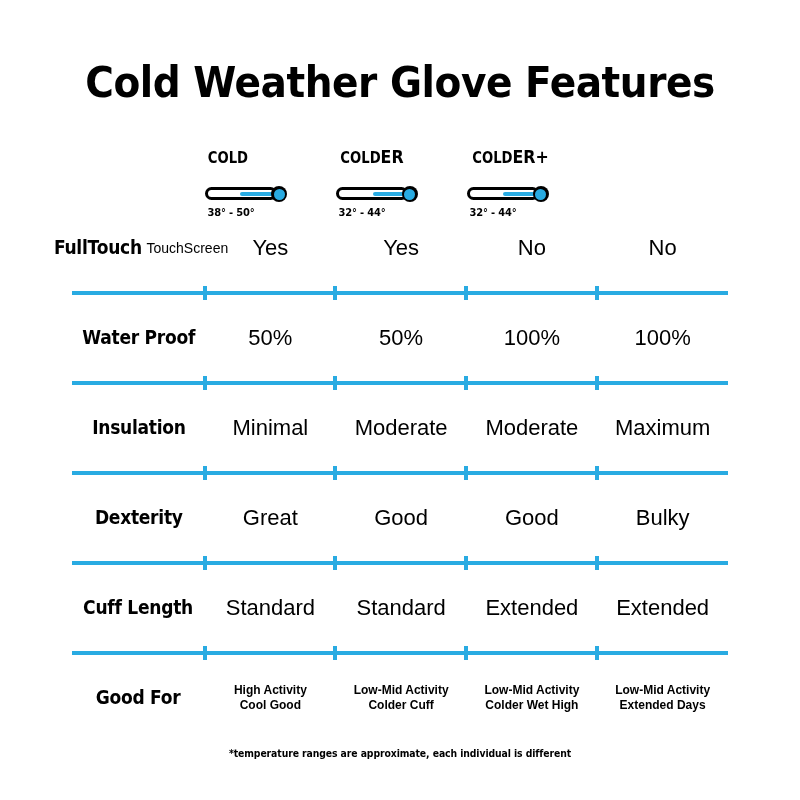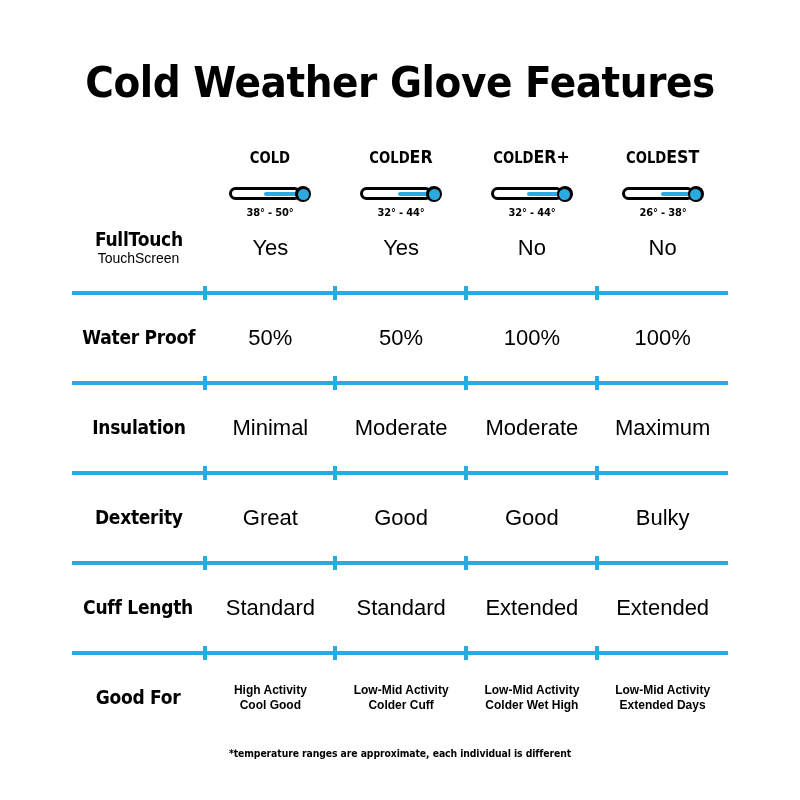--- a/index.html
+++ b/index.html
@@ -70,21 +70,21 @@
     box-sizing: border-box;
     text-align: center;
   }
 
   
   .header-row { height: 78px; }
 
   .col-head {
     display: flex;
     flex-direction: column;
-    align-items: center;
+    align-items: flex-start;
     justify-content: flex-start;
     gap: 19px;
     padding-top: 8px;
   }
   .col-head-name {
     font-family: "DejaVu Sans", sans-serif;
     font-size: 17px;
     font-weight: 700;
     letter-spacing: 0px;
     line-height: 1;
@@ -167,21 +167,21 @@
     font-family: "Liberation Sans", sans-serif;
     font-size: 14px;
     font-weight: 400;
     line-height: 1.1;
     margin-top: 1px;
     white-space: nowrap;
     align-self: center;
   }
   .label-stack {
     display: flex;
-    flex-direction: column;
+    flex-direction: row;
     align-items: center;
   }
 
   .val-lg {
     font-family: "Liberation Sans", sans-serif;
     font-size: 22px;
     font-weight: 400;
     line-height: 1.1;
     white-space: nowrap;
   }
@@ -273,29 +273,20 @@
       <div class="cell-val col-head">
         <div class="col-head-name"><span class="pre">COLD</span><span class="post">ER+</span></div>
         <div class="thermo">
           <div class="thermo-body"></div>
           <div class="thermo-fill" style="left: 36px; width: 38px; background: rgb(41, 171, 226);"></div>
           <div class="thermo-bulb"></div>
         </div>
         <div class="col-head-range">32° - 44°</div>
       </div>
 
-      <div class="cell-val col-head">
-        <div class="col-head-name"><span class="pre">COLD</span><span class="post">EST</span></div>
-        <div class="thermo">
-          <div class="thermo-body"></div>
-          <div class="thermo-fill" style="left: 38.88px; width: 35.12px; background: rgb(41, 171, 226);"></div>
-          <div class="thermo-bulb"></div>
-        </div>
-        <div class="col-head-range">26° - 38°</div>
-      </div>
     </div>
 
     <div class="row data-row">
       <div class="cell-label">
         <div class="label-stack">
           <div class="row-label">FullTouch</div>
           <div class="row-sublabel">TouchScreen</div>
         </div>
       </div>
       <div class="cell-val">

